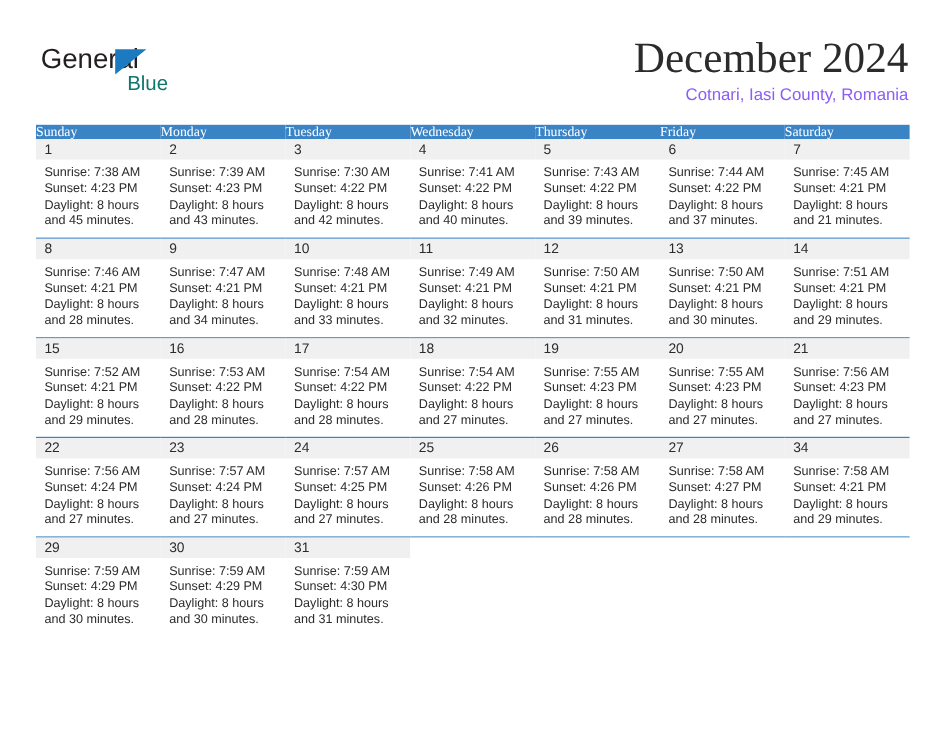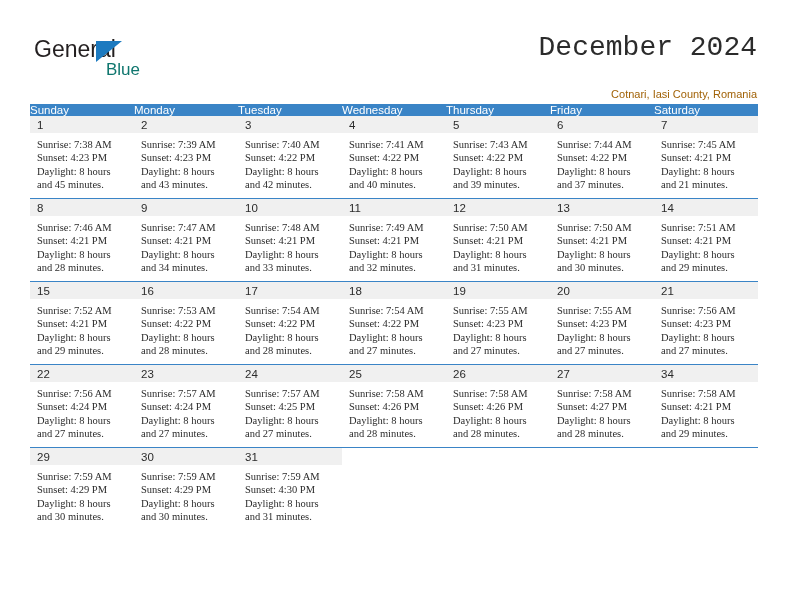--- a/index.html
+++ b/index.html
@@ -66,33 +66,33 @@
     margin-left: 43px;
   }
 
   .title-block {
     position: absolute;
     right: 35px;
     top: 30px;
     text-align: right;
   }
   .month-title {
-    font-size: 28px;
+    font-size: 36px;
     color: #2b2b2b;
     line-height: 36px;
     white-space: nowrap;
-    font-family: Liberation Mono, monospace;
+    font-family: Liberation Serif, serif;
     font-weight: normal;
     margin: 0;
   }
   .location {
-    font-size: 11px;
-    color: #a16207;
+    font-size: 14px;
+    color: #8b5cf6;
     line-height: 20px;
-    margin-top: 18px;
+    margin-top: 2px;
     white-space: nowrap;
     font-family: "Liberation Sans", sans-serif;
   }
 
   
   .calendar {
     position: absolute;
     left: 30px;
     top: 104px;
     width: 728px;
@@ -105,21 +105,21 @@
     vertical-align: top;
   }
   .dow {
     background: #3a84c6;
     color: #ffffff;
     font-size: 11.5px;
     font-weight: normal;
     text-align: left;
     padding: 5px 0 5px 7px;
     height: 11px;
-    font-family: Liberation Sans, sans-serif;
+    font-family: Liberation Serif, serif;
   }
   .week-row td {
     width: 104px;
     border-top: 1.3px solid #3a84c6;
   }
   .week-row.first td {
     border-top: none;
   }
   .cell-inner {
     height: 82px;
@@ -136,21 +136,21 @@
     font-family: "Liberation Sans", sans-serif;
   }
   .cell-empty .daynum-strip {
     background: #ffffff;
   }
   .info {
     padding: 5px 4px 0 7px;
     font-size: 10.5px;
     color: #2b2b2b;
     line-height: 13.4px;
-    font-family: Liberation Serif, serif;
+    font-family: Liberation Sans, sans-serif;
   }
   .info div {
     white-space: nowrap;
   }
 </style>
 </head>
 <body>
 
 <div class="page">
 
@@ -203,21 +203,21 @@
             <div>Sunset: 4:23 PM</div>
             <div>Daylight: 8 hours</div>
             <div>and 43 minutes.</div>
           </div>
             </div>
           </td>
         <td>
             <div class="cell-inner">
           <div class="daynum-strip">3</div>
           <div class="info">
-            <div>Sunrise: 7:40 AM</div>
+            <div>Sunrise: 7:30 AM</div>
             <div>Sunset: 4:22 PM</div>
             <div>Daylight: 8 hours</div>
             <div>and 42 minutes.</div>
           </div>
             </div>
           </td>
         <td>
             <div class="cell-inner">
           <div class="daynum-strip">4</div>
           <div class="info">

